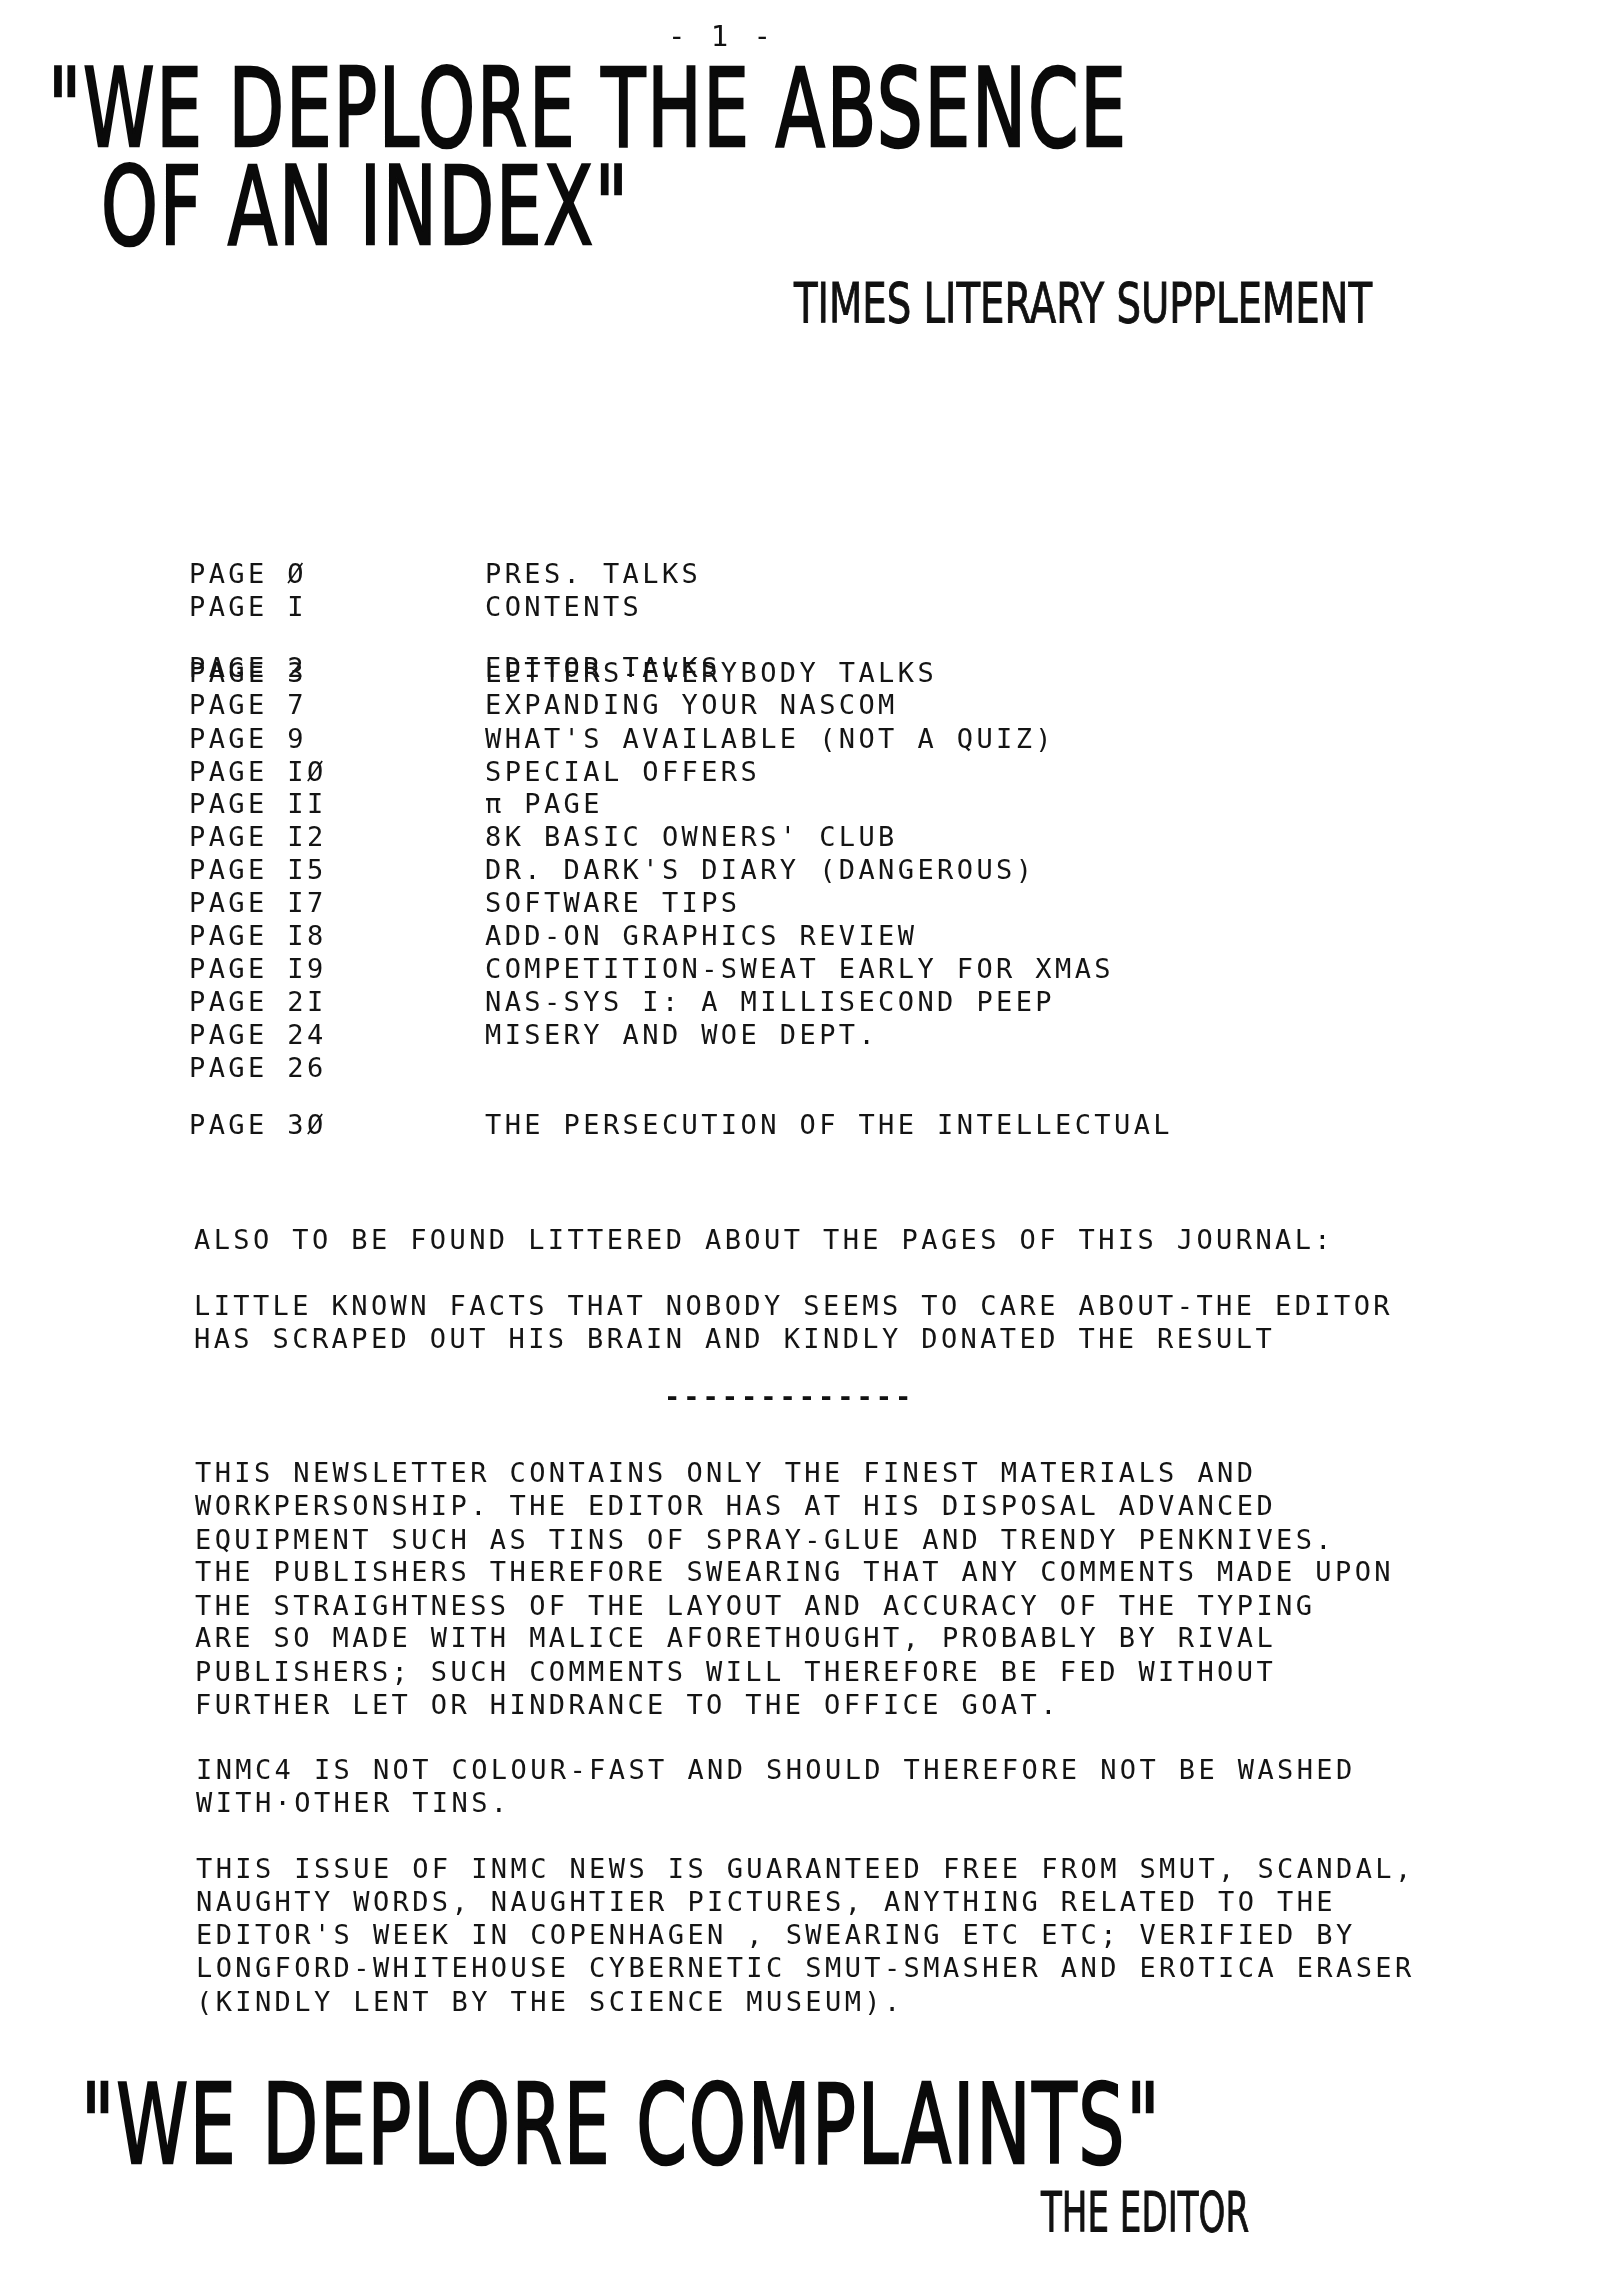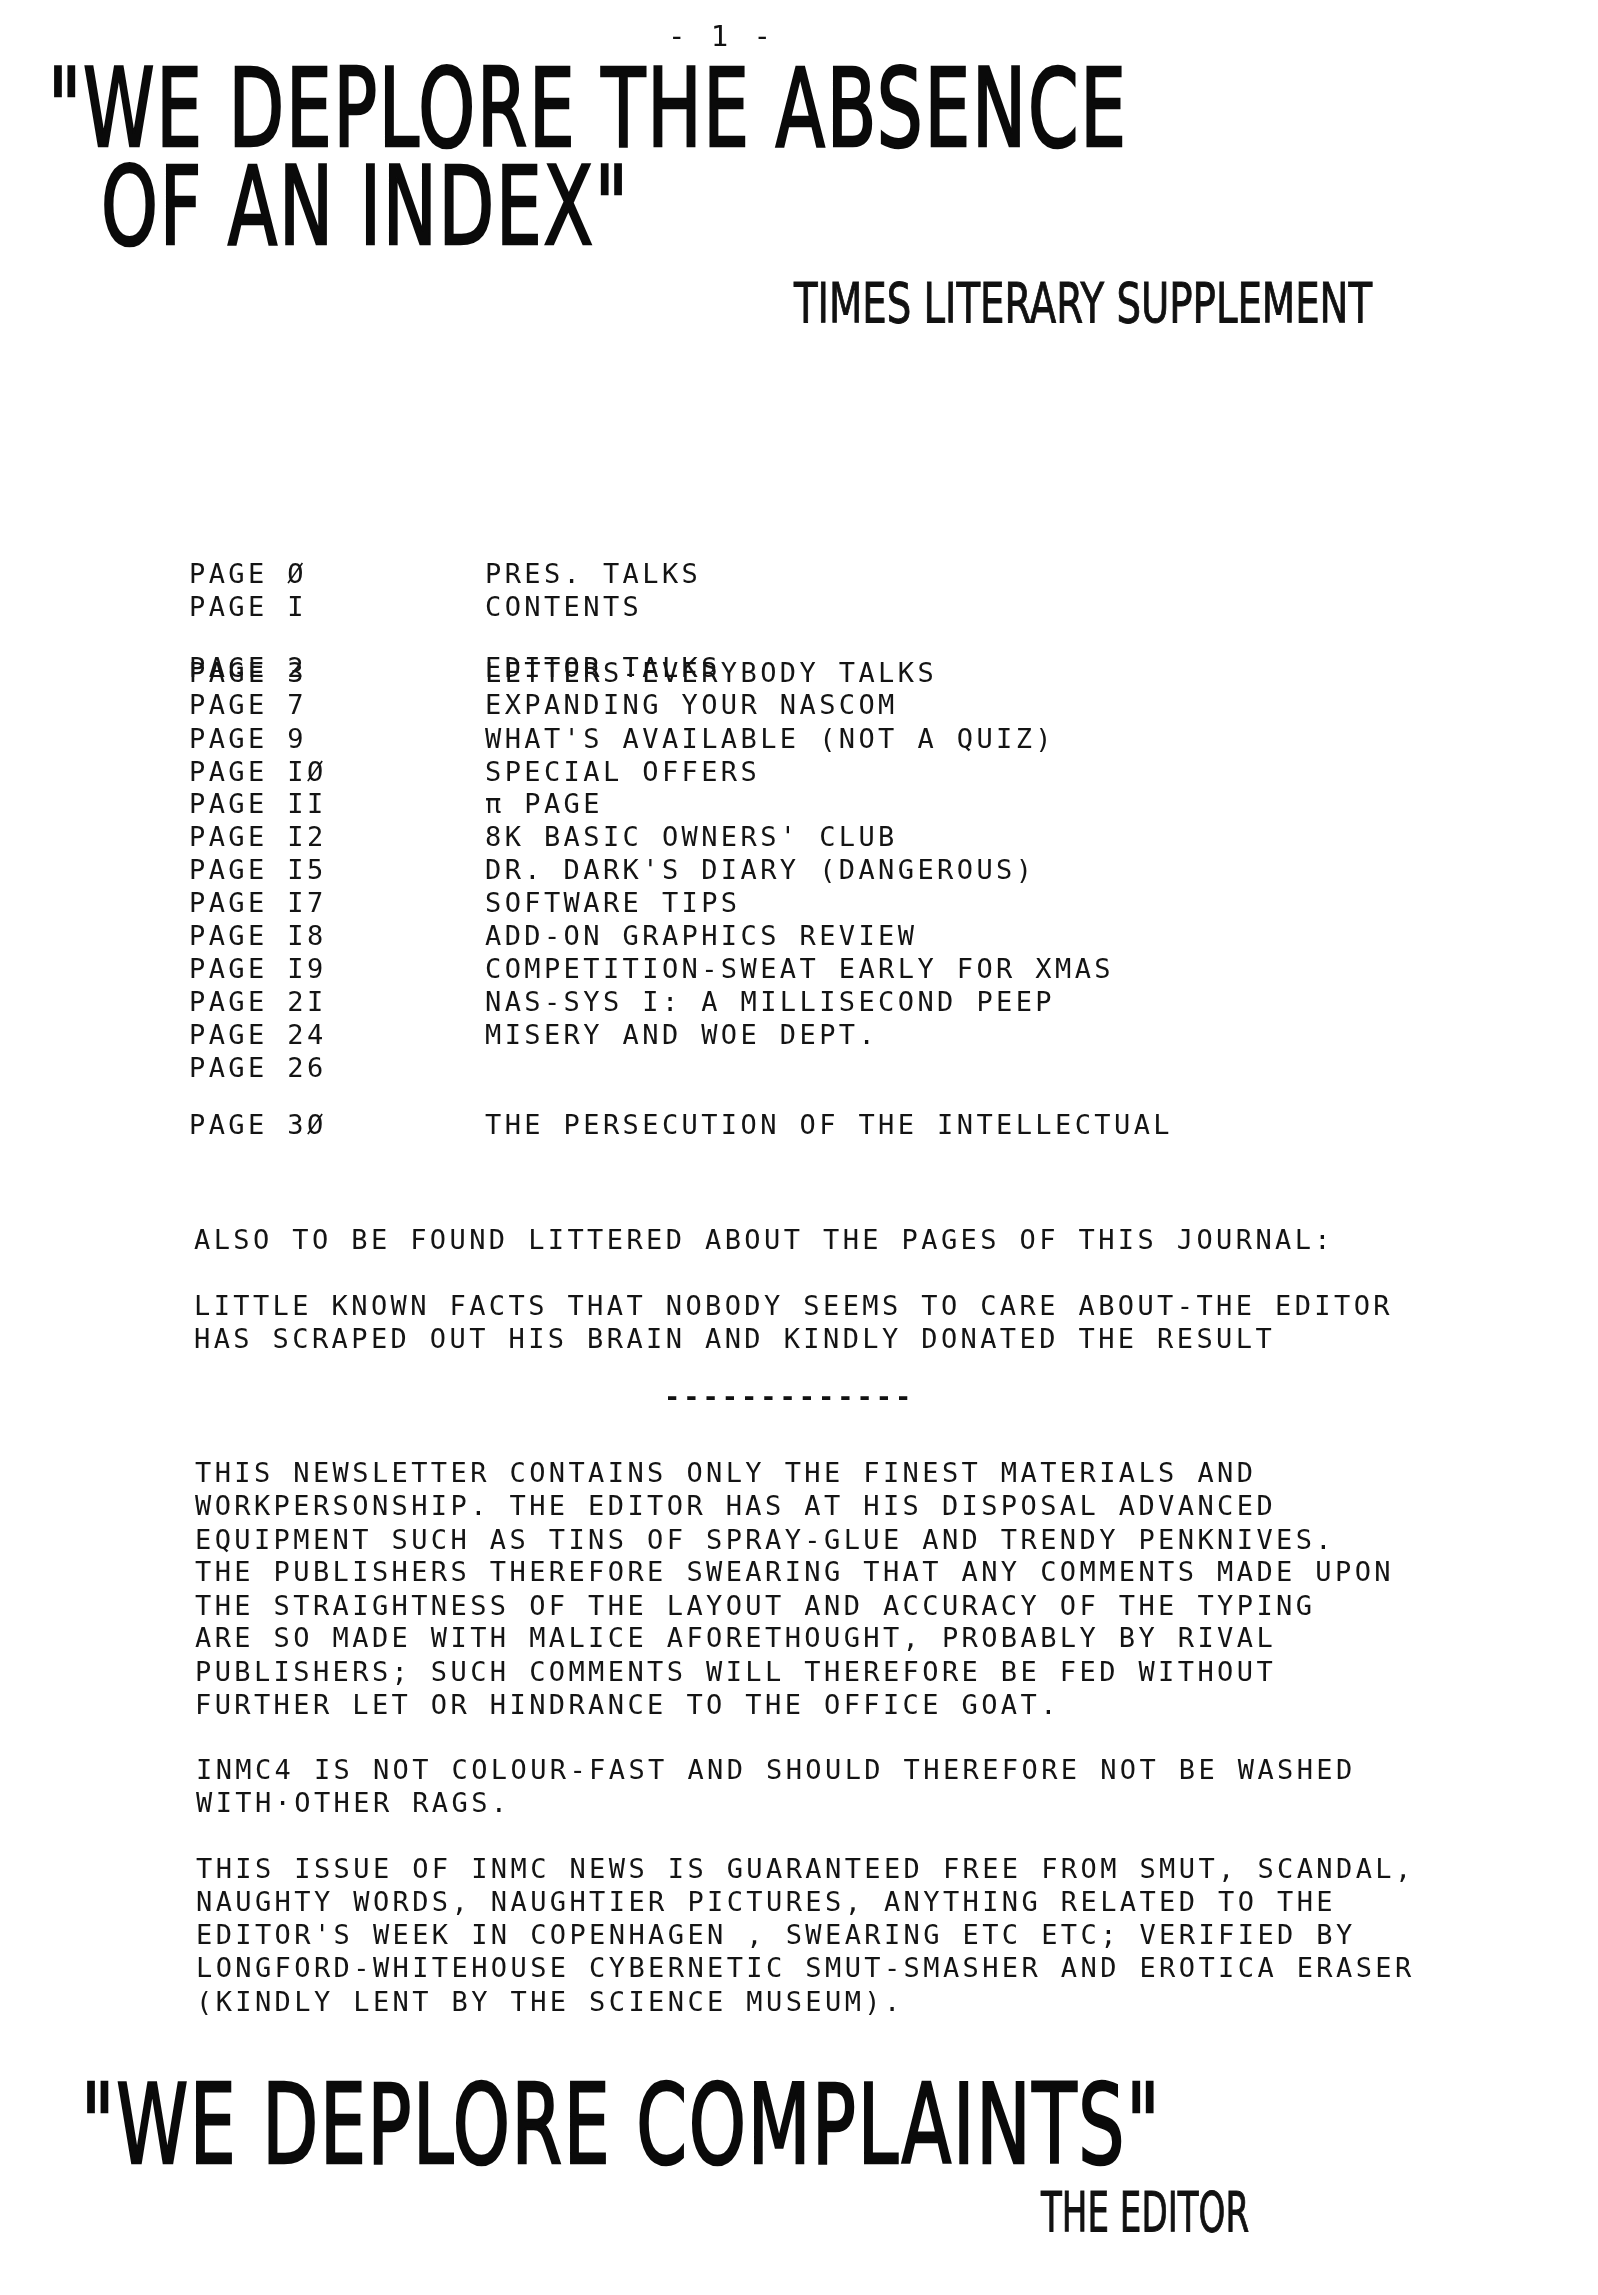--- a/index.html
+++ b/index.html
@@ -131,21 +131,21 @@
   <div class="abs mono" style="left:195px; top:1526px;">EQUIPMENT SUCH AS TINS OF SPRAY-GLUE AND TRENDY PENKNIVES.</div>
   <div class="abs mono" style="left:195px; top:1558px;">THE PUBLISHERS THEREFORE SWEARING THAT ANY COMMENTS MADE UPON</div>
   <div class="abs mono" style="left:195px; top:1592px;">THE STRAIGHTNESS OF THE LAYOUT AND ACCURACY OF THE TYPING</div>
   <div class="abs mono" style="left:195px; top:1624px;">ARE SO MADE WITH MALICE AFORETHOUGHT, PROBABLY BY RIVAL</div>
   <div class="abs mono" style="left:195px; top:1658px;">PUBLISHERS; SUCH COMMENTS WILL THEREFORE BE FED WITHOUT</div>
   <div class="abs mono" style="left:195px; top:1691px;">FURTHER LET OR HINDRANCE TO THE OFFICE GOAT.</div>
 </div>
 
 <div>
   <div class="abs mono" style="left:196px; top:1756px;">INMC4 IS NOT COLOUR-FAST AND SHOULD THEREFORE NOT BE WASHED</div>
-  <div class="abs mono" style="left:196px; top:1789px;">WITH·OTHER RAGS.</div>
+  <div class="abs mono" style="left:196px; top:1789px;">WITH·OTHER TINS.</div>
 </div>
 
 <div>
   <div class="abs mono" style="left:196px; top:1855px;">THIS ISSUE OF INMC NEWS IS GUARANTEED FREE FROM SMUT, SCANDAL,</div>
   <div class="abs mono" style="left:196px; top:1888px;">NAUGHTY WORDS, NAUGHTIER PICTURES, ANYTHING RELATED TO THE</div>
   <div class="abs mono" style="left:196px; top:1921px;">EDITOR'S WEEK IN COPENHAGEN , SWEARING ETC ETC; VERIFIED BY</div>
   <div class="abs mono" style="left:196px; top:1954px;">LONGFORD-WHITEHOUSE CYBERNETIC SMUT-SMASHER AND EROTICA ERASER</div>
   <div class="abs mono" style="left:196px; top:1988px;">(KINDLY LENT BY THE SCIENCE MUSEUM).</div>
 </div>
 

